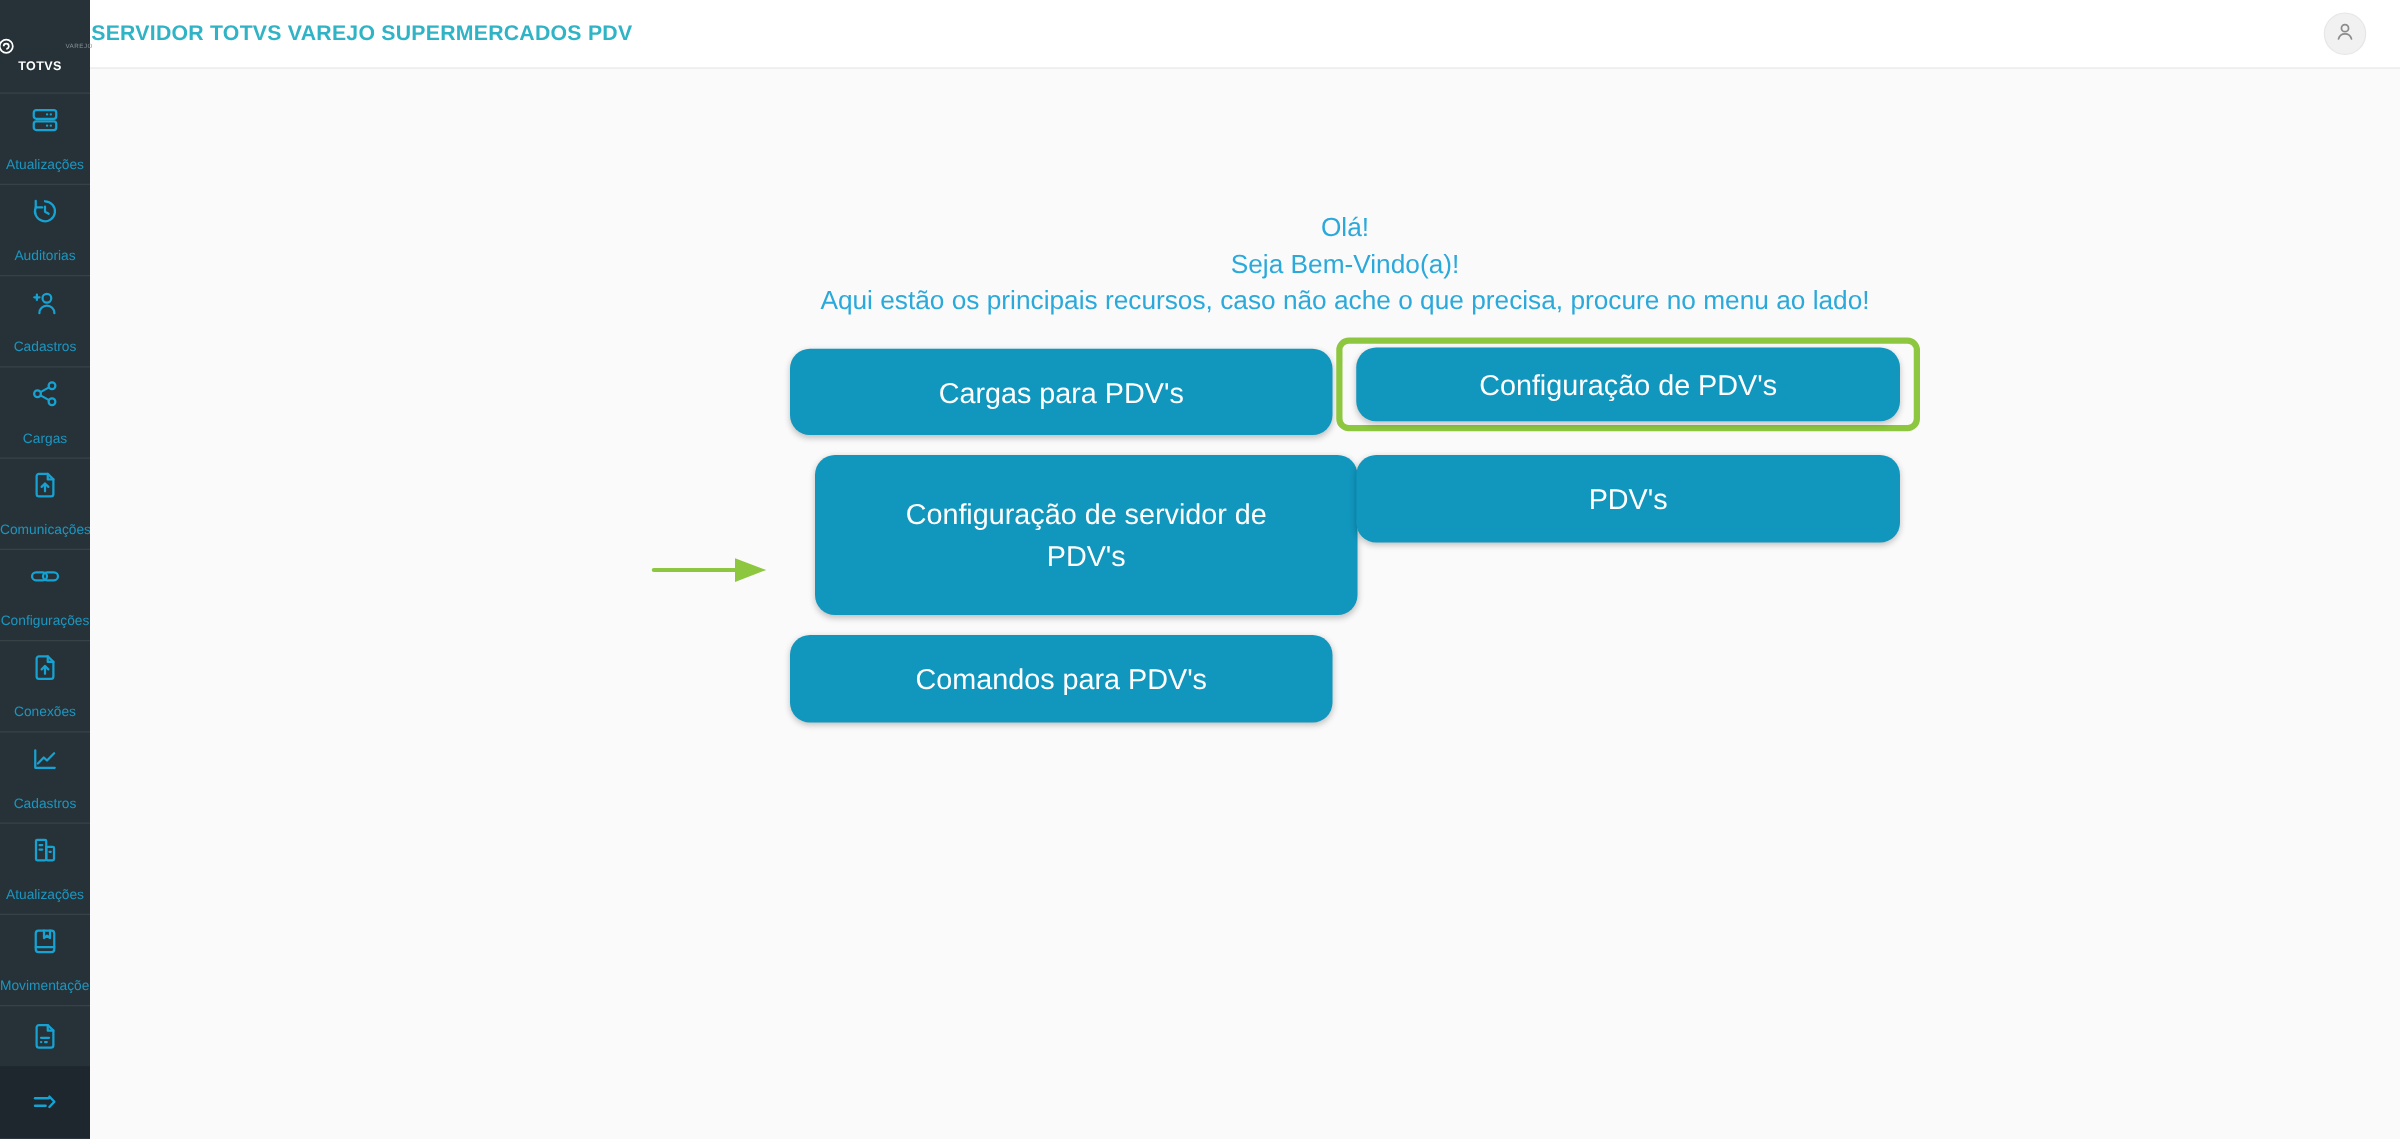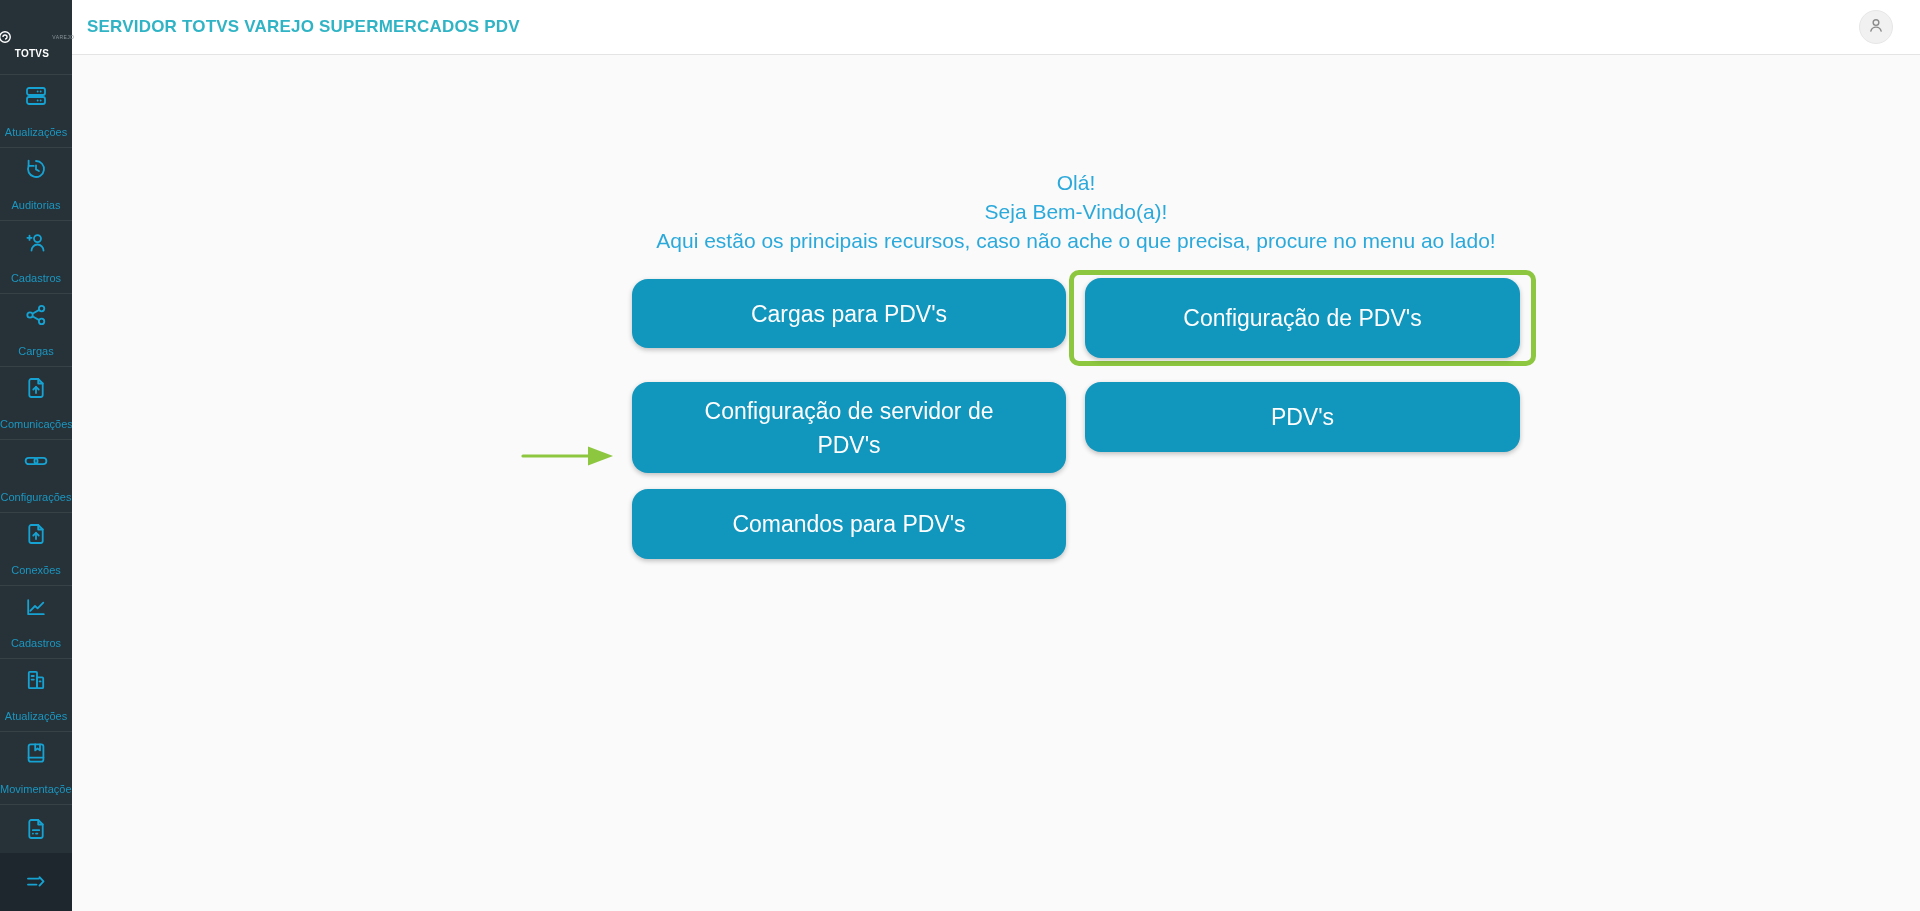--- a/index.html
+++ b/index.html
@@ -17,39 +17,39 @@
     justify-content:center; gap:18px; cursor:pointer;
     border-bottom:1px solid rgba(255,255,255,.08); }
   .side-item.short { height:48px; border-bottom:none; }
   .side-label { width:100%; text-align:center; white-space:nowrap; overflow:hidden;
     font-size:11px; color:#1c96c0; }
   .side-icon svg { display:block; }
   .side-footer { margin-top:auto; height:58px; background:#1d272d;
     display:flex; align-items:center; justify-content:center; cursor:pointer; }
 
   
-  .header { position:absolute; left:68px; top:0; right:0; height:55px; background:#fff;
+  .header { position:absolute; left:54px; top:0; right:0; height:55px; background:#fff;
     border-bottom:1px solid #e4e4e4; display:flex; align-items:center; }
   .header-title { margin-left:19px; font-size:17px; font-weight:700; color:#30b4c5;
     letter-spacing:.2px; }
   .user-btn { position:absolute; right:27px; top:10px; width:34px; height:34px;
     border-radius:50%; background:#f1f1f1; border:1px solid #e7e7e7;
     display:flex; align-items:center; justify-content:center; cursor:pointer; }
 
   
   .main { position:absolute; left:72px; top:55px; right:0; bottom:0; background:#fafafa; }
   .welcome { position:absolute; top:113px; left:80px; width:100%; text-align:center;
     color:#2ba9db; font-size:21px; line-height:29px; }
   .grid { position:absolute; top:224px; left:560px; width:888px;
     display:grid; grid-template-columns:434px 435px; column-gap:19px; row-gap:16px; }
   .btn { width:100%; background:#1196be; color:#fff; border:none; border-radius:16px;
     font-family:"Liberation Sans", sans-serif; font-size:23px; line-height:34px;
     box-shadow:0 2px 5px rgba(0,0,0,.24); cursor:pointer; padding:0 40px; }
   .btn.h69 { height:69px; } .btn.h70 { height:70px; }
-  .btn.h71 { height:80px; } .btn.h107 { height:91px; }
+  .btn.h71 { height:59px; } .btn.h107 { height:128px;margin-left:20px; }
   .cell-hl { align-self:start; }
   .frame { margin:-9px -16px 0 -16px; border:5px solid #8dc63f; border-radius:10px;
     padding:3px 11px; }
   .annot-arrow { position:absolute; left:448px; top:387px; }
 </style>
 </head>
 <body>
 
 <nav class="sidebar">
   <div class="logo-block">

